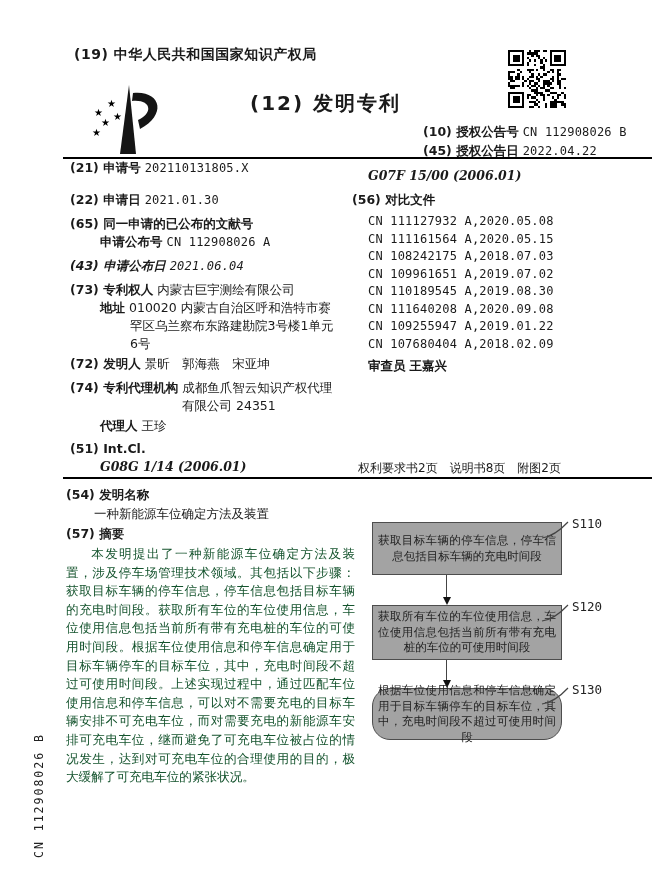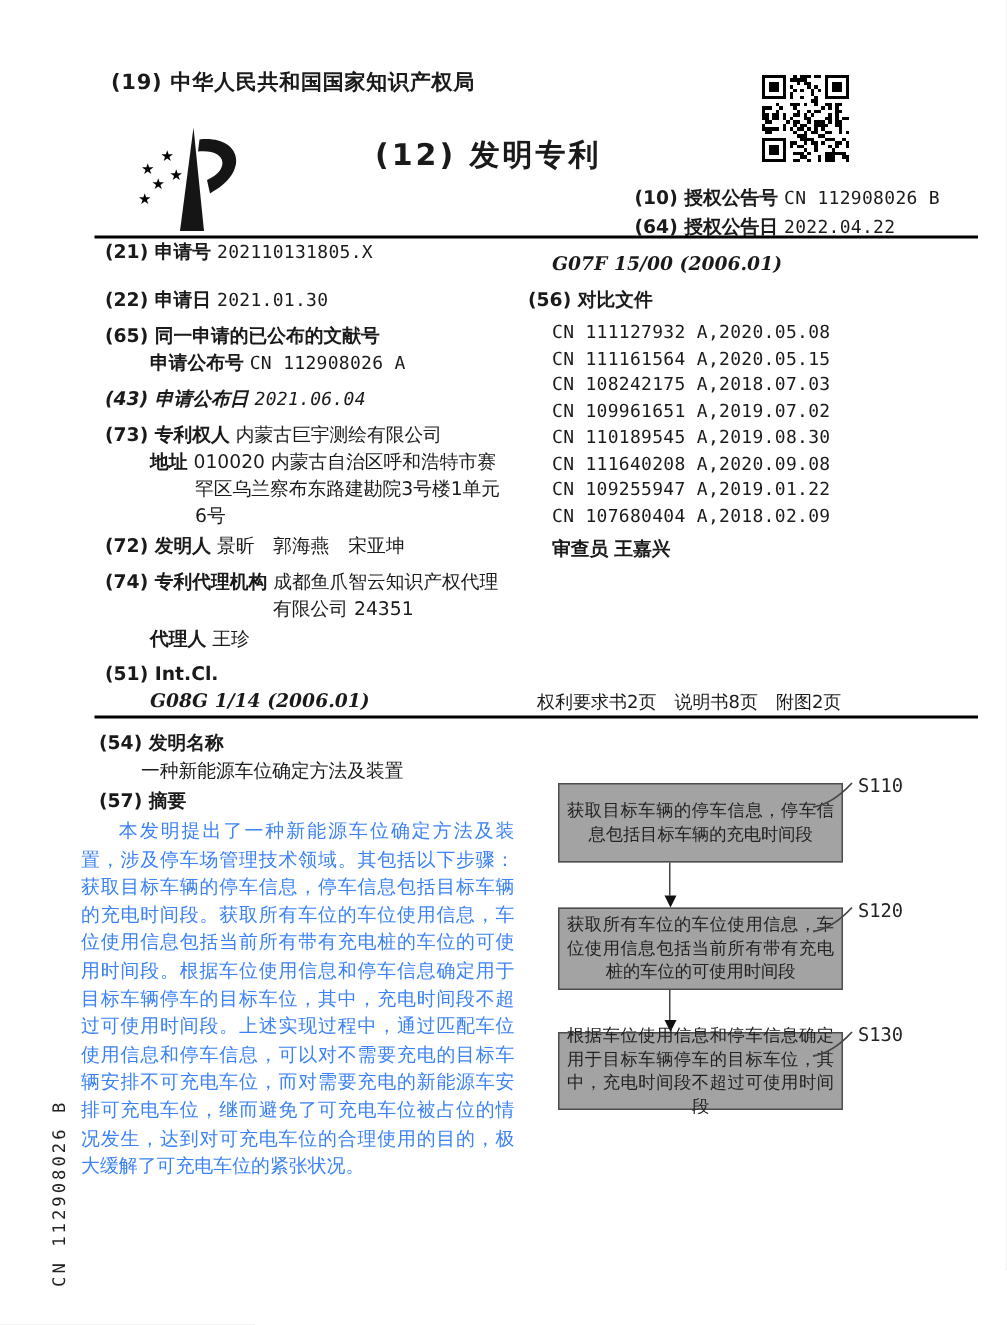--- a/index.html
+++ b/index.html
@@ -10,22 +10,22 @@
   }
   .abs{position:absolute;}
   .row{position:absolute;font-size:12.5px;white-space:nowrap;line-height:1.2;}
   .lbl{font-weight:bold;}
   .mono{font-family:"DejaVu Sans Mono",monospace;font-size:12px;letter-spacing:.2px;}
   .ipc{font-style:italic;font-weight:bold;font-family:"DejaVu Serif",serif;font-size:12.5px;}
   .office{font-size:14px;font-weight:bold;letter-spacing:.5px;}
   .doctype{font-size:20px;font-weight:bold;letter-spacing:2px;}
   .rule{position:absolute;background:#000;}
   .abstract{
-    position:absolute;left:54px;top:545px;width:289px;
-    font-size:12.6px;line-height:18.6px;text-align:justify;color:#3b82f6;
+    position:absolute;left:66px;top:545px;width:289px;
+    font-size:12.6px;line-height:18.6px;text-align:justify;color:#14532d;
   }
   .abstract p{margin:0;text-indent:2em;}
   .flowbox{
     position:absolute;left:372px;width:190px;border:1px solid #4d4d4d;
     display:flex;align-items:center;justify-content:center;
     padding:2px 5px;box-sizing:border-box;background:#a3a3a3;
   }
   .flowbox .bt{
     font-size:11.5px;line-height:15.5px;text-align:justify;text-align-last:center;color:#222;
   }
@@ -254,21 +254,21 @@
     </svg>
   </div>
 
   <div class="abs doctype" style="left:250px;top:90px;">(12) 发明专利</div>
 
   <div class="row" style="left:423px;top:124px;">
     <span class="lbl">(10) 授权公告号</span>
     <span class="mono">CN 112908026 B</span>
   </div>
   <div class="row" style="left:423px;top:143px;">
-    <span class="lbl">(64) 授权公告日</span>
+    <span class="lbl">(45) 授权公告日</span>
     <span class="mono">2022.04.22</span>
   </div>
 
   <div class="rule" style="left:63px;top:157px;width:589px;height:2px;"></div>
 
   <div class="row" style="left:70px;top:160px;text-align:right;">
     <span class="lbl">(21) 申请号</span>
     <span class="mono">202110131805.X</span>
   </div>
   <div class="row" style="left:70px;top:192px;">
@@ -363,21 +363,21 @@
       <div class="bt">获取所有车位的车位使用信息，车位使用信息包括当前所有带有充电桩的车位的可使用时间段</div>
     </div>
     <svg class="abs" style="left:541px;top:602px;" width="30" height="22">
       <path d="M1,19 Q14,17 27,3" stroke="#444" stroke-width="1.2" fill="none"></path>
     </svg>
     <div class="slabel" style="left:572px;top:599px;">S120</div>
 
     <div class="aline" style="left:446px;top:660px;height:20px;"></div>
     <div class="ahead" style="left:442.5px;top:680px;"></div>
 
-    <div class="flowbox" style="top:688px;height:52px;">
+    <div class="flowbox" style="top:688px;height:52px;border-radius:18px;">
       <div class="bt">根据车位使用信息和停车信息确定用于目标车辆停车的目标车位，其中，充电时间段不超过可使用时间段</div>
     </div>
     <svg class="abs" style="left:541px;top:685px;" width="30" height="22">
       <path d="M1,19 Q14,17 27,3" stroke="#444" stroke-width="1.2" fill="none"></path>
     </svg>
     <div class="slabel" style="left:572px;top:682px;">S130</div>
   </div>
 
   <div class="sidecode">CN 112908026 B</div>
 

